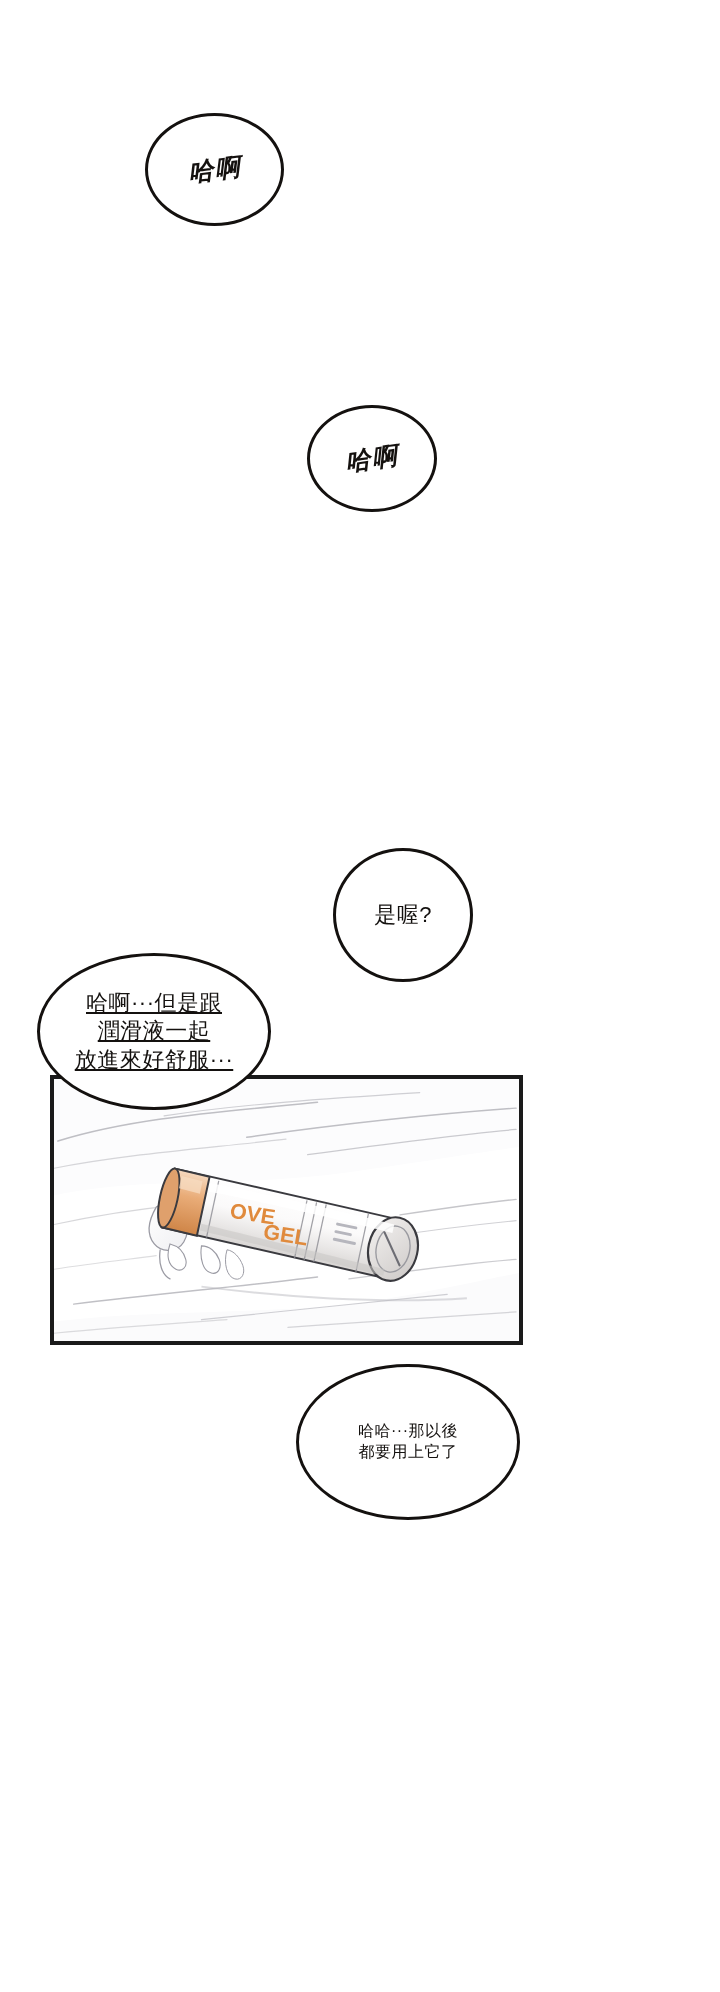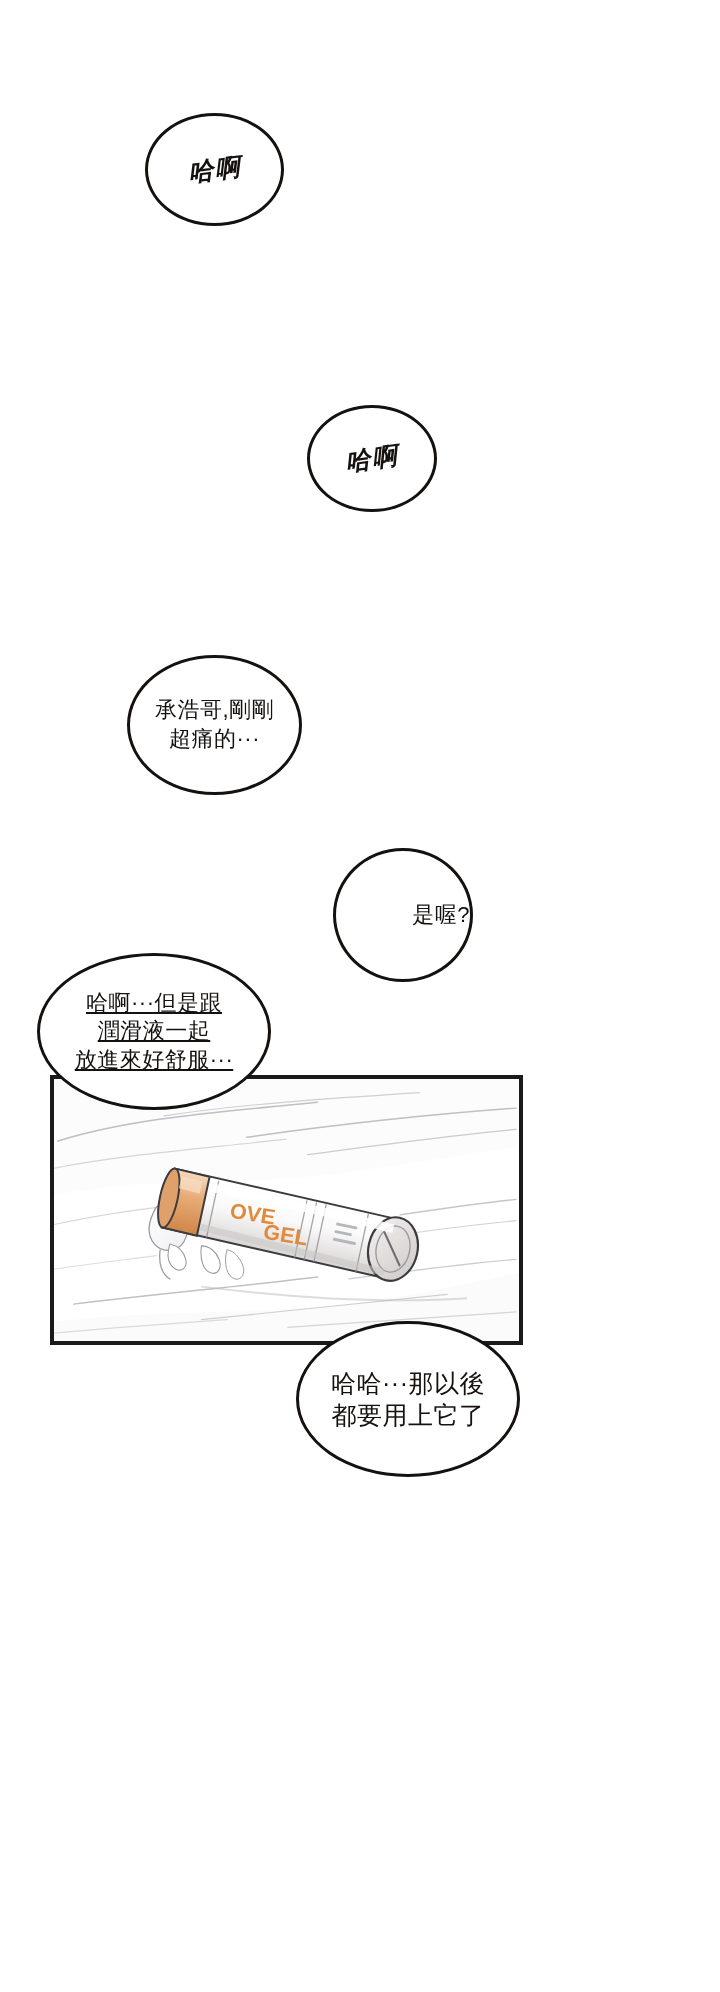--- a/index.html
+++ b/index.html
@@ -59,34 +59,33 @@
   #bubble-3 {
     left: 127px;  top: 655px;
     width: 175px; height: 140px;
     font-size: 22px;
   }
 
   #bubble-4 {
     left: 333px;  top: 848px;
     width: 140px; height: 134px;
     font-size: 22px;
-    justify-content: flex-end;
   }
 
   #bubble-5 {
     left: 37px;   top: 953px;
     width: 234px; height: 157px;
     font-size: 22px;
     text-decoration: underline;
   }
 
   #bubble-6 {
-    left: 296px;  top: 1321px;
+    left: 296px;  top: 1364px;
     width: 224px; height: 156px;
-    font-size: 25px;
+    font-size: 16px;
   }
 
   
   #art-panel {
     position: absolute;
     left: 50px;
     top: 1075px;
     width: 473px;
     height: 270px;
     box-sizing: border-box;
@@ -201,24 +200,20 @@
   </div>
 
   <div class="bubble sfx" id="bubble-1">
     <span class="btxt">哈啊</span>
   </div>
 
   <div class="bubble sfx" id="bubble-2">
     <span class="btxt">哈啊</span>
   </div>
 
-  <div class="bubble" id="bubble-3">
-    <span class="btxt">承浩哥,剛剛
-超痛的···</span>
-  </div>
 
   <div class="bubble" id="bubble-4">
     <span class="btxt">是喔?</span>
   </div>
 
   <div class="bubble" id="bubble-5">
     <span class="btxt">哈啊···但是跟
 潤滑液一起
 放進來好舒服···</span>
   </div>

